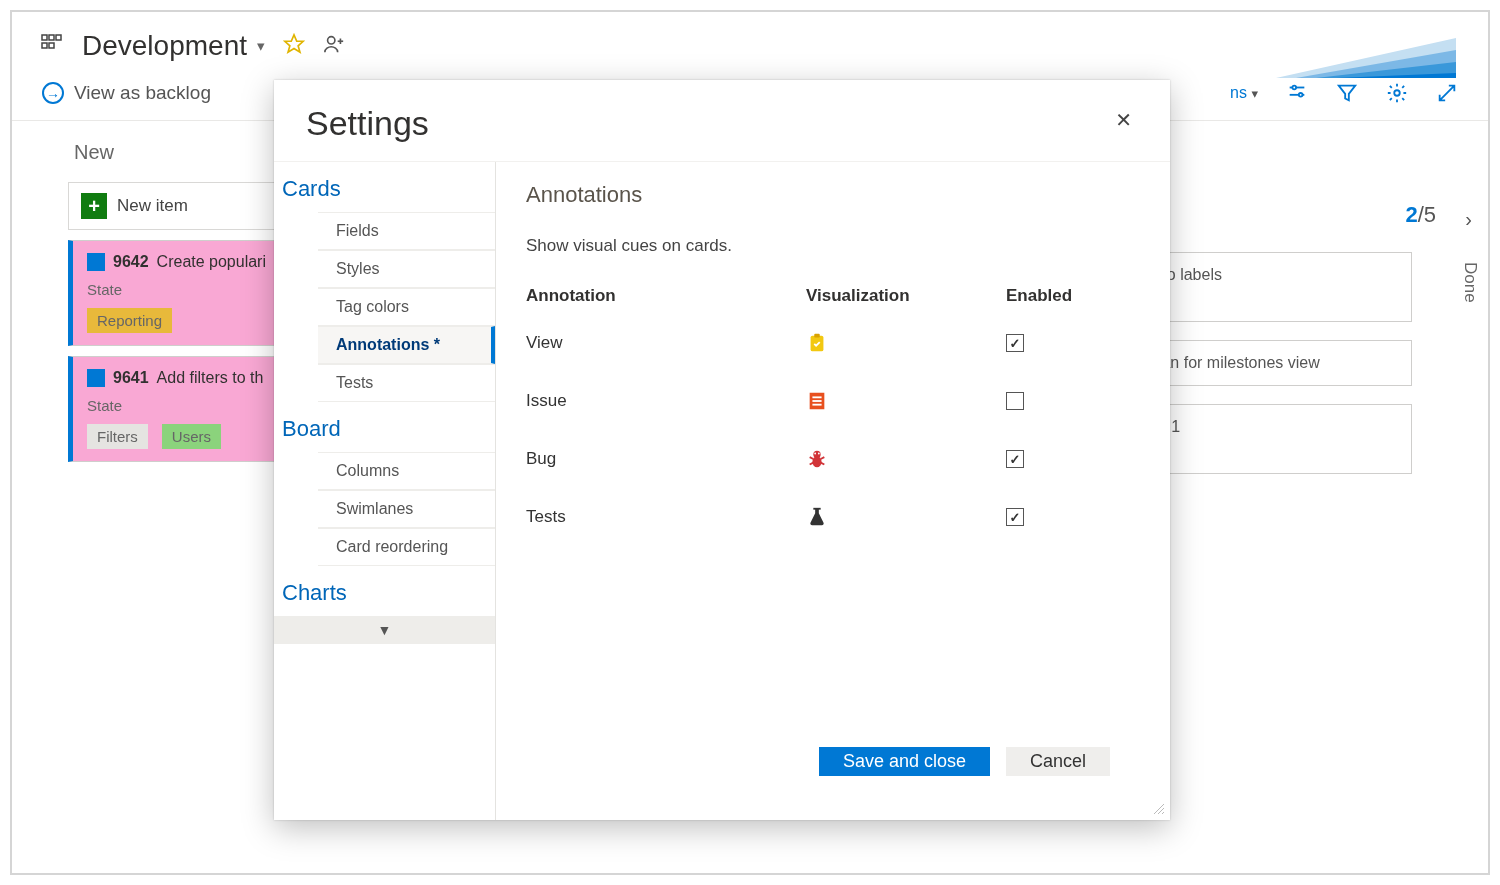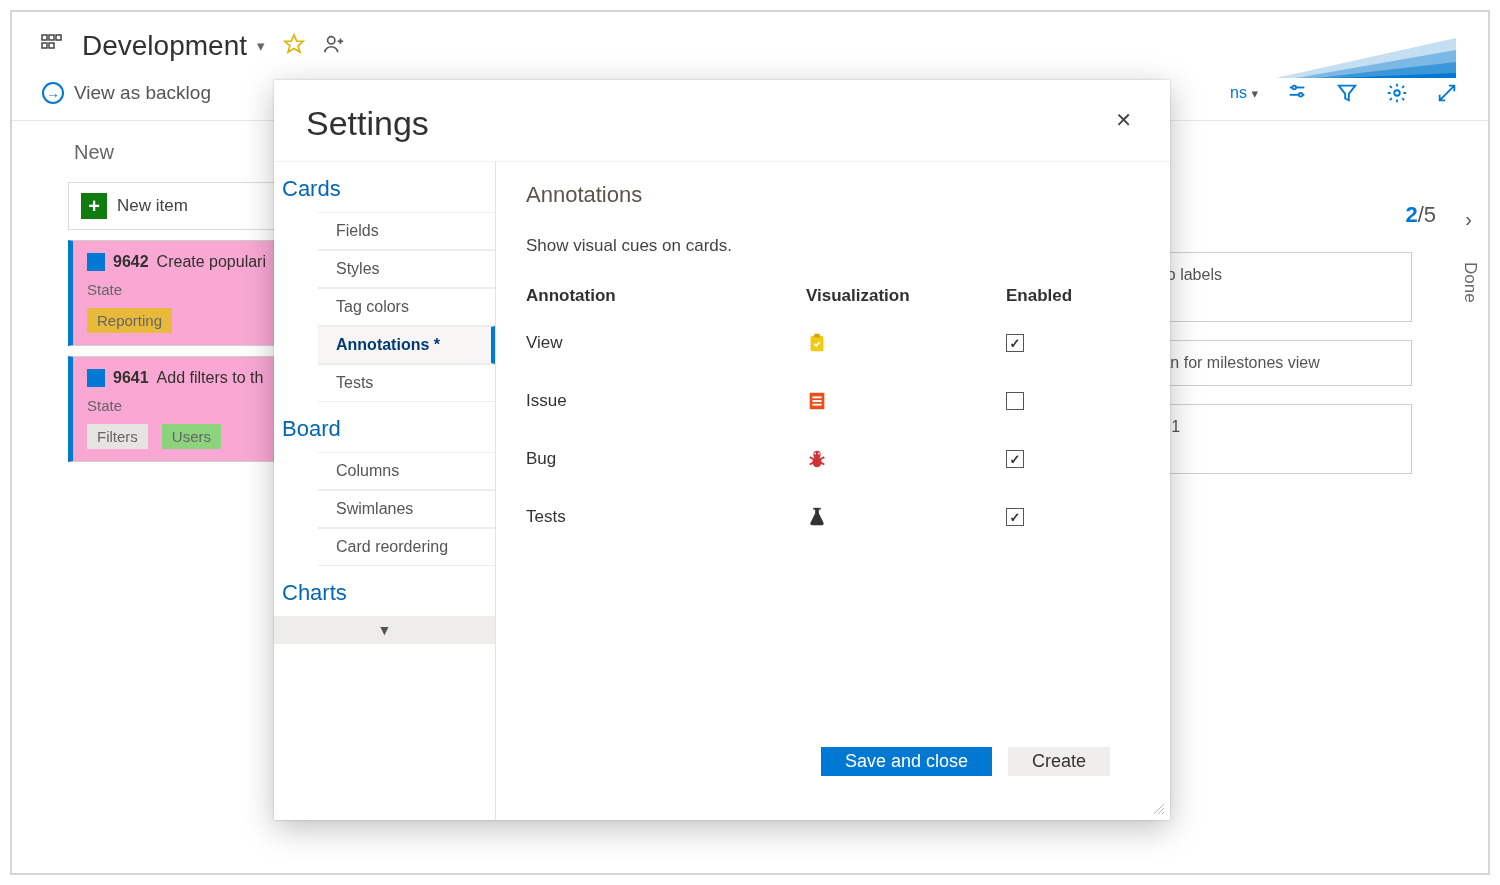--- a/index.html
+++ b/index.html
@@ -371,21 +371,21 @@
               </div>
             <div class="c-en">
                 <span class="cb checked"></span>
               </div>
           </div>
         </div>
 
         <div style="flex:1"></div>
         <div class="modal-foot">
           <button class="btn btn-primary">Save and close</button>
-          <button class="btn btn-secondary">Create</button>
+          <button class="btn btn-secondary">Cancel</button>
         </div>
       </div>
     </div>
     <div class="resize-grip">
       <svg viewBox="0 0 16 16">
           <path d="M14 0v14H0" fill="none"></path>
           <line x1="4" y1="14" x2="14" y2="4" stroke="#bbb"></line>
           <line x1="8" y1="14" x2="14" y2="8" stroke="#bbb"></line>
           <line x1="12" y1="14" x2="14" y2="12" stroke="#bbb"></line>
         </svg>

